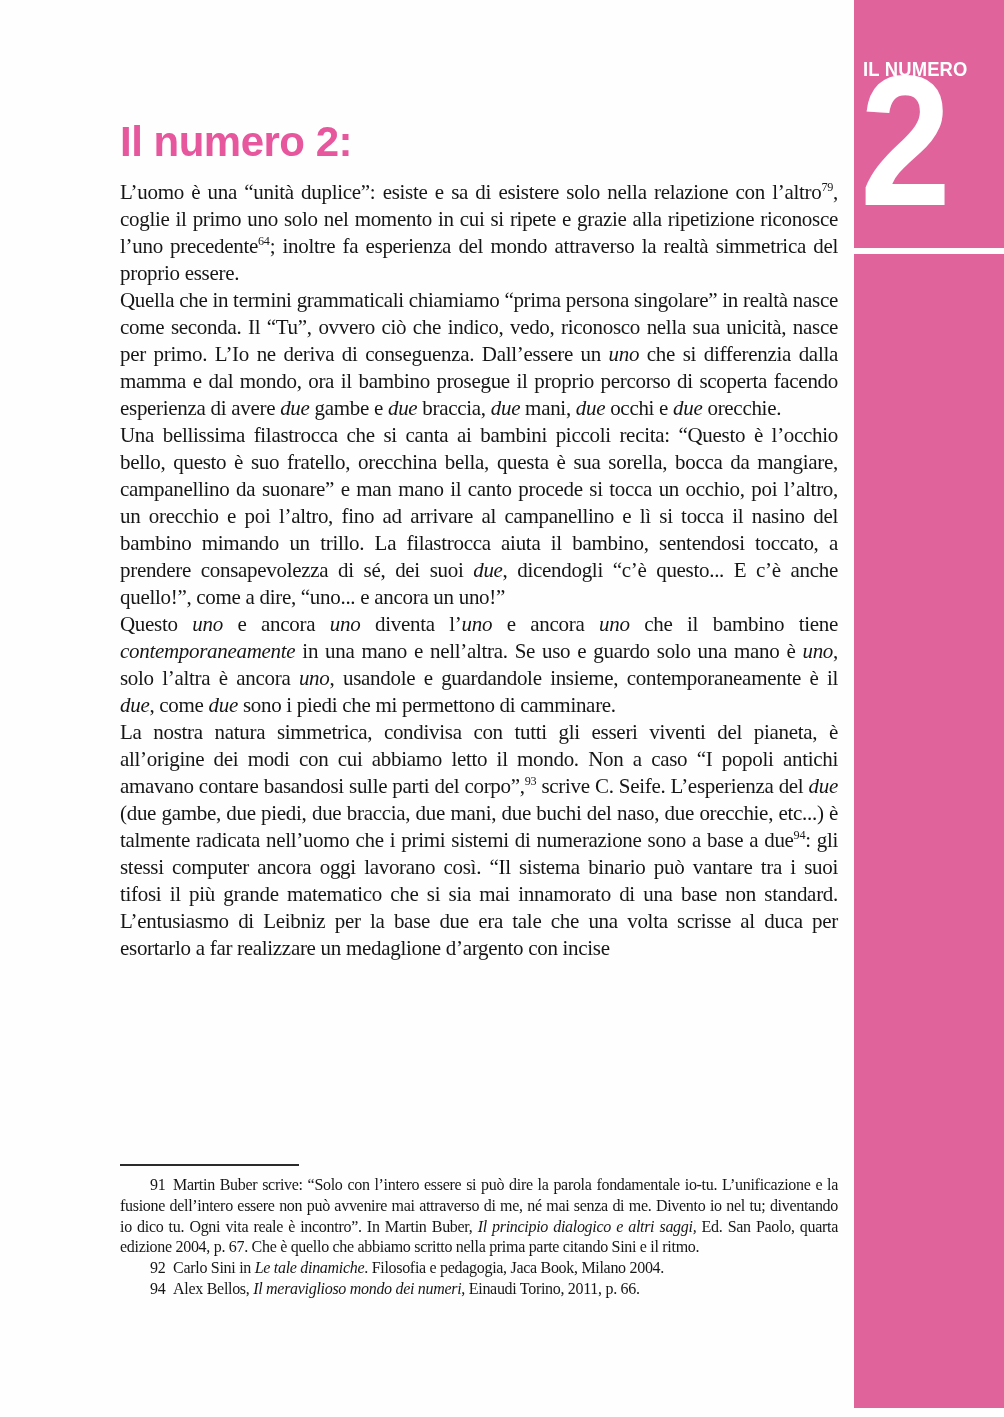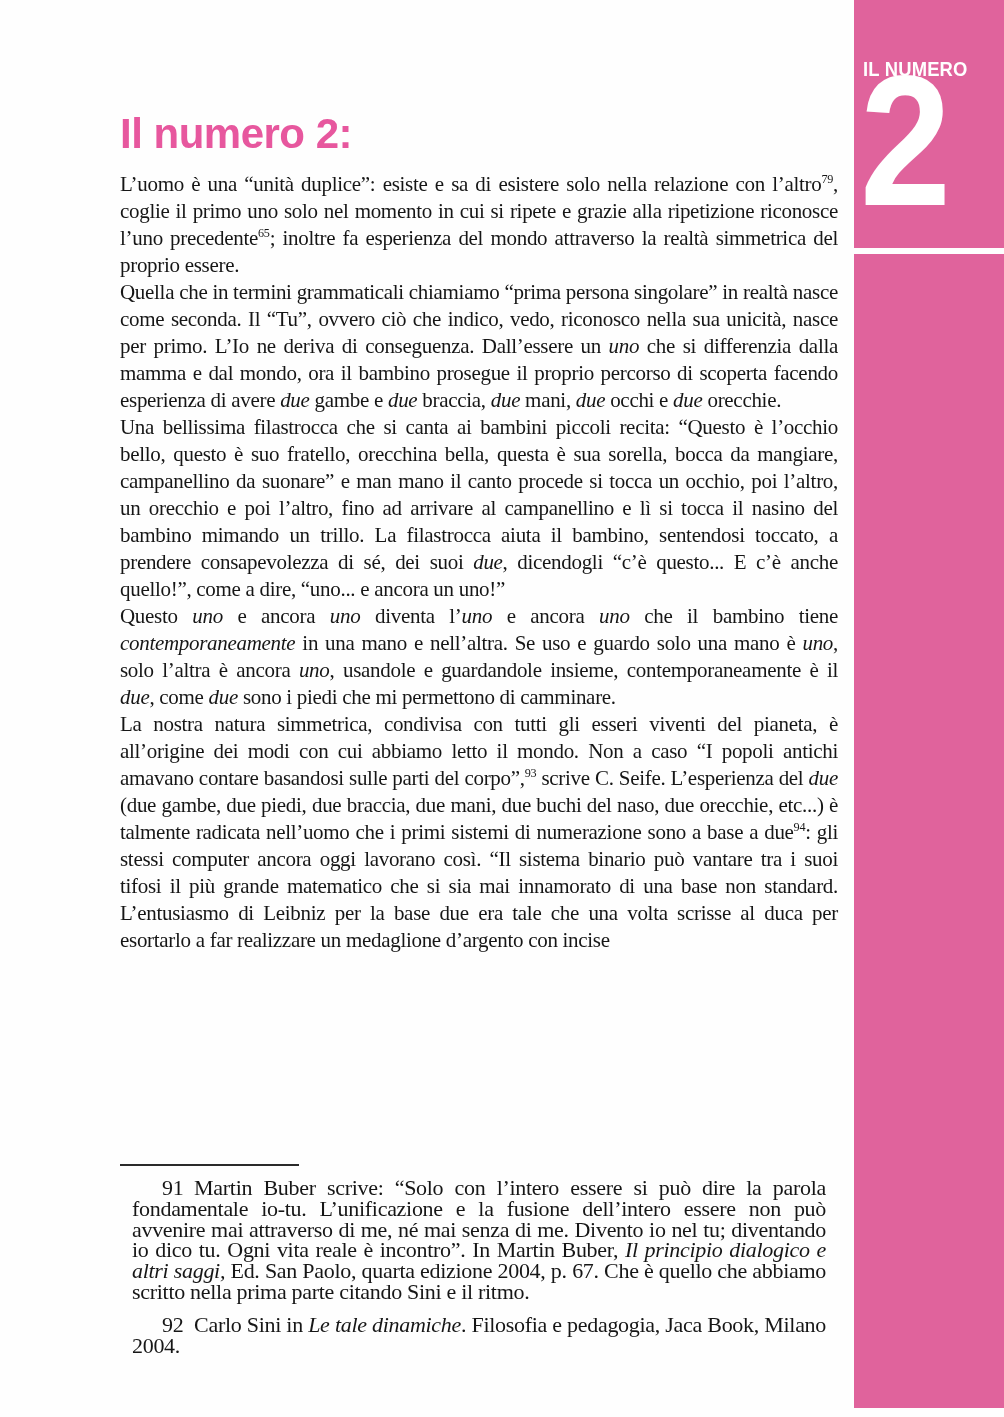--- a/index.html
+++ b/index.html
@@ -47,21 +47,21 @@
     position:absolute;left:854px;top:254px;
     width:150px;height:1154px;
     background:var(--pink-band);
   }
   
   .content{
     position:absolute;left:120px;top:110px;
     width:718px;
   }
   .page-title{
-    margin:0 0 14px 0;
+    margin:8px 0 14px 0;
     font-family:"Liberation Sans", sans-serif;
     font-weight:bold;
     font-size:42px;
     line-height:47px;
     letter-spacing:-0.5px;
     color:var(--pink-title);
   }
   .title-line{display:block;}
   .body-par{
     margin:0;
@@ -81,22 +81,22 @@
   .footnotes{
     position:absolute;left:120px;top:1164px;
     width:718px;
   }
   .footnote-rule{
     width:179px;height:2px;
     background:#2a2a2a;
     margin:0 0 9px 0;
   }
   .footnote{
-    margin:12px;
-    font-size:22px;
+    margin:0;
+    font-size:16px;
     line-height:20.8px;
     letter-spacing:-0.3px;
     text-align:justify;
     text-indent:30px;
     hyphens:auto;
     -webkit-hyphens:auto;
   }
 </style>
 </head>
 <body>
@@ -108,29 +108,30 @@
     <div class="chapter-number">2</div>
   </div>
 
   <div class="sidebar-main"></div>
 
   <div class="content">
     <h1 class="page-title">
       <span class="title-line">Il numero 2:</span>
     </h1>
     <div class="body-text">
-        <p class="body-par">L’uomo è una “unità duplice”: esiste e sa di esistere solo nella relazione con l’altro<sup>79</sup>, coglie il primo uno solo nel momento in cui si ripete e grazie alla ripetizione riconosce l’uno precedente<sup>65</sup>; inoltre fa esperienza del mondo attraverso la realtà simmetrica del proprio essere.</p>
+        <p class="body-par">L’uomo è una “unità duplice”: esiste e sa di esistere solo nella relazione con l’altro<sup>79</sup>, coglie il primo uno solo nel momento in cui si ripete e grazie alla ripetizione riconosce l’uno precedente<sup>64</sup>; inoltre fa esperienza del mondo attraverso la realtà simmetrica del proprio essere.</p>
         <p class="body-par">Quella che in termini grammaticali chiamiamo “prima persona singolare” in realtà nasce come seconda. Il “Tu”, ovvero ciò che indico, vedo, riconosco nella sua unicità, nasce per primo. L’Io ne deriva di conseguenza. Dall’essere un <em>uno</em> che si differenzia dalla mamma e dal mondo, ora il bambino prosegue il proprio percorso di scoperta facendo esperienza di avere <em>due</em> gambe e <em>due</em> braccia, <em>due</em> mani, <em>due</em> occhi e <em>due</em> orecchie.</p>
         <p class="body-par">Una bellissima filastrocca che si canta ai bambini piccoli recita: “Questo è l’occhio bello, questo è suo fratello, orecchina bella, questa è sua sorella, bocca da mangiare, campanellino da suonare” e man mano il canto procede si tocca un occhio, poi l’altro, un orecchio e poi l’altro, fino ad arrivare al campanellino e lì si tocca il nasino del bambino mimando un trillo. La filastrocca aiuta il bambino, sentendosi toccato, a prendere consapevolezza di sé, dei suoi <em>due</em>, dicendogli “c’è questo... E c’è anche quello!”, come a dire, “uno... e ancora un uno!”</p>
         <p class="body-par">Questo <em>uno</em> e ancora <em>uno</em> diventa l’<em>uno</em> e ancora <em>uno</em> che il bambino tiene <em>contemporaneamente</em> in una mano e nell’altra. Se uso e guardo solo una mano è <em>uno</em>, solo l’altra è ancora <em>uno</em>, usandole e guardandole insieme, contemporaneamente è il <em>due</em>, come <em>due</em> sono i piedi che mi permettono di camminare.</p>
         <p class="body-par">La nostra natura simmetrica, condivisa con tutti gli esseri viventi del pianeta, è all’origine dei modi con cui abbiamo letto il mondo. Non a caso “I popoli antichi amavano contare basandosi sulle parti del corpo”,<sup>93</sup> scrive C. Seife. L’esperienza del <em>due</em> (due gambe, due piedi, due braccia, due mani, due buchi del naso, due orecchie, etc...) è talmente radicata nell’uomo che i primi sistemi di numerazione sono a base a due<sup>94</sup>: gli stessi computer ancora oggi lavorano così. “Il sistema binario può vantare tra i suoi tifosi il più grande matematico che si sia mai innamorato di una base non standard. L’entusiasmo di Leibniz per la base due era tale che una volta scrisse al duca per esortarlo a far realizzare un medaglione d’argento con incise</p>
       </div>
   </div>
 
   <div class="footnotes">
     <div class="footnote-rule"></div>
     <div>
         <p class="footnote">91 Martin Buber scrive: “Solo con l’intero essere si può dire la parola fondamentale io-tu. L’unificazione e la fusione dell’intero essere non può avvenire mai attraverso di me, né mai senza di me. Divento io nel tu; diventando io dico tu. Ogni vita reale è incontro”. In Martin Buber, <em>Il principio dialogico e altri saggi,</em> Ed. San Paolo, quarta edizione 2004, p. 67. Che è quello che abbiamo scritto nella prima parte citando Sini e il ritmo.</p>
         <p class="footnote">92 Carlo Sini in <em>Le tale dinamiche</em>. Filosofia e pedagogia, Jaca Book, Milano 2004.</p>
+        <p class="footnote">94 Alex Bellos, <em>Il meraviglioso mondo dei numeri</em>, Einaudi Torino, 2011, p. 66.</p>
       </div>
   </div>
 
 </div>
 
 </body></html>

